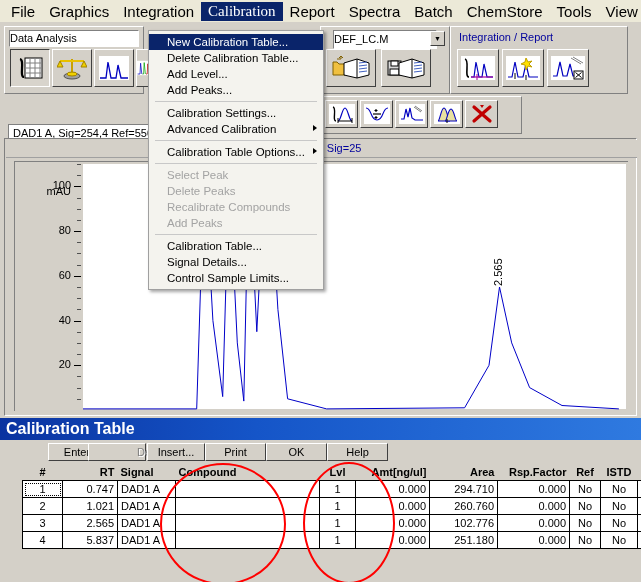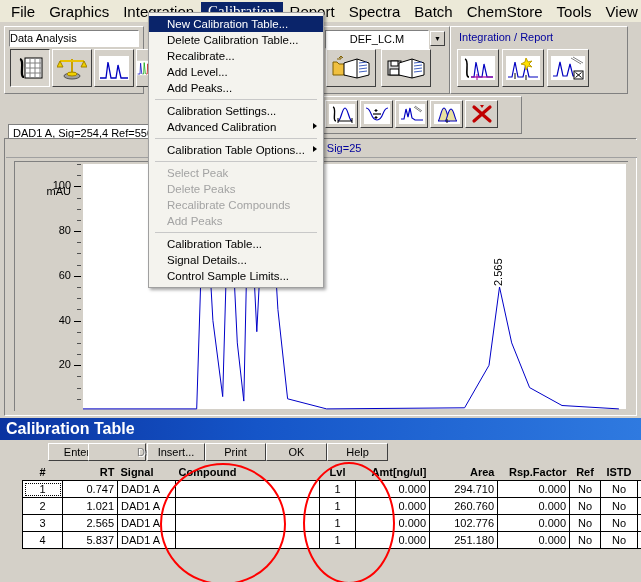--- a/index.html
+++ b/index.html
@@ -29,21 +29,21 @@
     border-top:1px solid #fff;border-left:1px solid #fff;
     border-right:1px solid #404040;border-bottom:1px solid #404040;
     box-sizing:border-box;display:flex;align-items:center;justify-content:center;cursor:default;}
   .tbbtn.pressed{border-top:1px solid #404040;border-left:1px solid #404040;
     border-right:1px solid #fff;border-bottom:1px solid #fff;background:#d8d4cc;}
   .tbbtn.small{width:33px;height:28px;}
   .combo{position:absolute;height:19px;background:#fff;box-sizing:border-box;
     border-top:1px solid #808080;border-left:1px solid #808080;
     border-right:1px solid #fff;border-bottom:1px solid #fff;
     font-size:11px;line-height:17px;overflow:hidden;white-space:nowrap;}
-  .combo.center{text-align:center;}
+  .combo.center{margin-left:8px;}
   .combo-arrow{position:absolute;width:15px;height:15px;background:#d4d0c8;
     border-top:1px solid #fff;border-left:1px solid #fff;
     border-right:1px solid #404040;border-bottom:1px solid #404040;
     box-sizing:border-box;display:flex;align-items:center;justify-content:center;
     font-size:7px;line-height:7px;cursor:default;}
   .bluetitle{position:absolute;color:#00009c;font-size:11px;}
 
   
   .chartframe{position:absolute;left:4px;top:138px;width:633px;height:278px;
     background:#d4d0c8;border-top:1px solid #808080;border-left:1px solid #808080;
@@ -51,21 +51,21 @@
   .chart-header{position:absolute;left:1px;top:1px;width:631px;height:17px;background:#d4d0c8;
     border-bottom:1px solid #a0a0a0;text-align:center;color:#00009c;font-size:11px;line-height:16px;}
   .plotbox{position:absolute;left:9px;top:22px;width:614px;height:250px;background:#d4d0c8;
     border-top:1px solid #808080;border-left:1px solid #808080;box-sizing:border-box;}
   .plotwhite{position:absolute;left:68px;top:2px;right:2px;bottom:2px;background:#fff;}
   .yaxis{position:absolute;left:0;top:0;width:68px;height:100%;}
   .ytick-label{position:absolute;right:12px;font-size:11px;text-align:right;color:#000;}
   .ytick{position:absolute;right:2px;height:1px;background:#000;}
 
   
-  .dropdown{position:absolute;left:148px;top:12px;width:176px;
+  .dropdown{position:absolute;left:148px;top:30px;width:176px;
     background:#f4f3ee;border:1px solid #a0a0a0;box-shadow:2px 2px 3px rgba(0,0,0,.35);
     box-sizing:border-box;padding:3px 0;}
   .dd-item{position:relative;height:16px;line-height:16px;padding-left:18px;padding-right:16px;
     font-size:11.5px;white-space:nowrap;color:#000;cursor:default;}
   .dd-item.hl{background:#0a246a;color:#fff;}
   .dd-item.dis{color:#a3a3a3;}
   .dd-sep{height:1px;background:#c8c8c8;margin:3px 6px 3px 6px;}
   .dd-arrow{position:absolute;right:6px;top:4px;width:0;height:0;
     border-left:4px solid #000;border-top:3.5px solid transparent;border-bottom:3.5px solid transparent;}
 
@@ -430,21 +430,20 @@
               <td class="c"></td>
             </tr>
           </tbody>
       </table>
     </div>
   </div>
 
   <div class="dropdown" id="dropdown">
       <div class="dd-item hl"><span>New Calibration Table...</span></div>
       <div class="dd-item"><span>Delete Calibration Table...</span></div>
-      <div class="dd-item"><span>Recalibrate...</span></div>
       <div class="dd-item"><span>Add Level...</span></div>
       <div class="dd-item"><span>Add Peaks...</span></div>
       <div class="dd-sep"></div>
       <div class="dd-item"><span>Calibration Settings...</span></div>
       <div class="dd-item"><span>Advanced Calibration</span><span class="dd-arrow"></span></div>
       <div class="dd-sep"></div>
       <div class="dd-item"><span>Calibration Table Options...</span><span class="dd-arrow"></span></div>
       <div class="dd-sep"></div>
       <div class="dd-item dis"><span>Select Peak</span></div>
       <div class="dd-item dis"><span>Delete Peaks</span></div>

